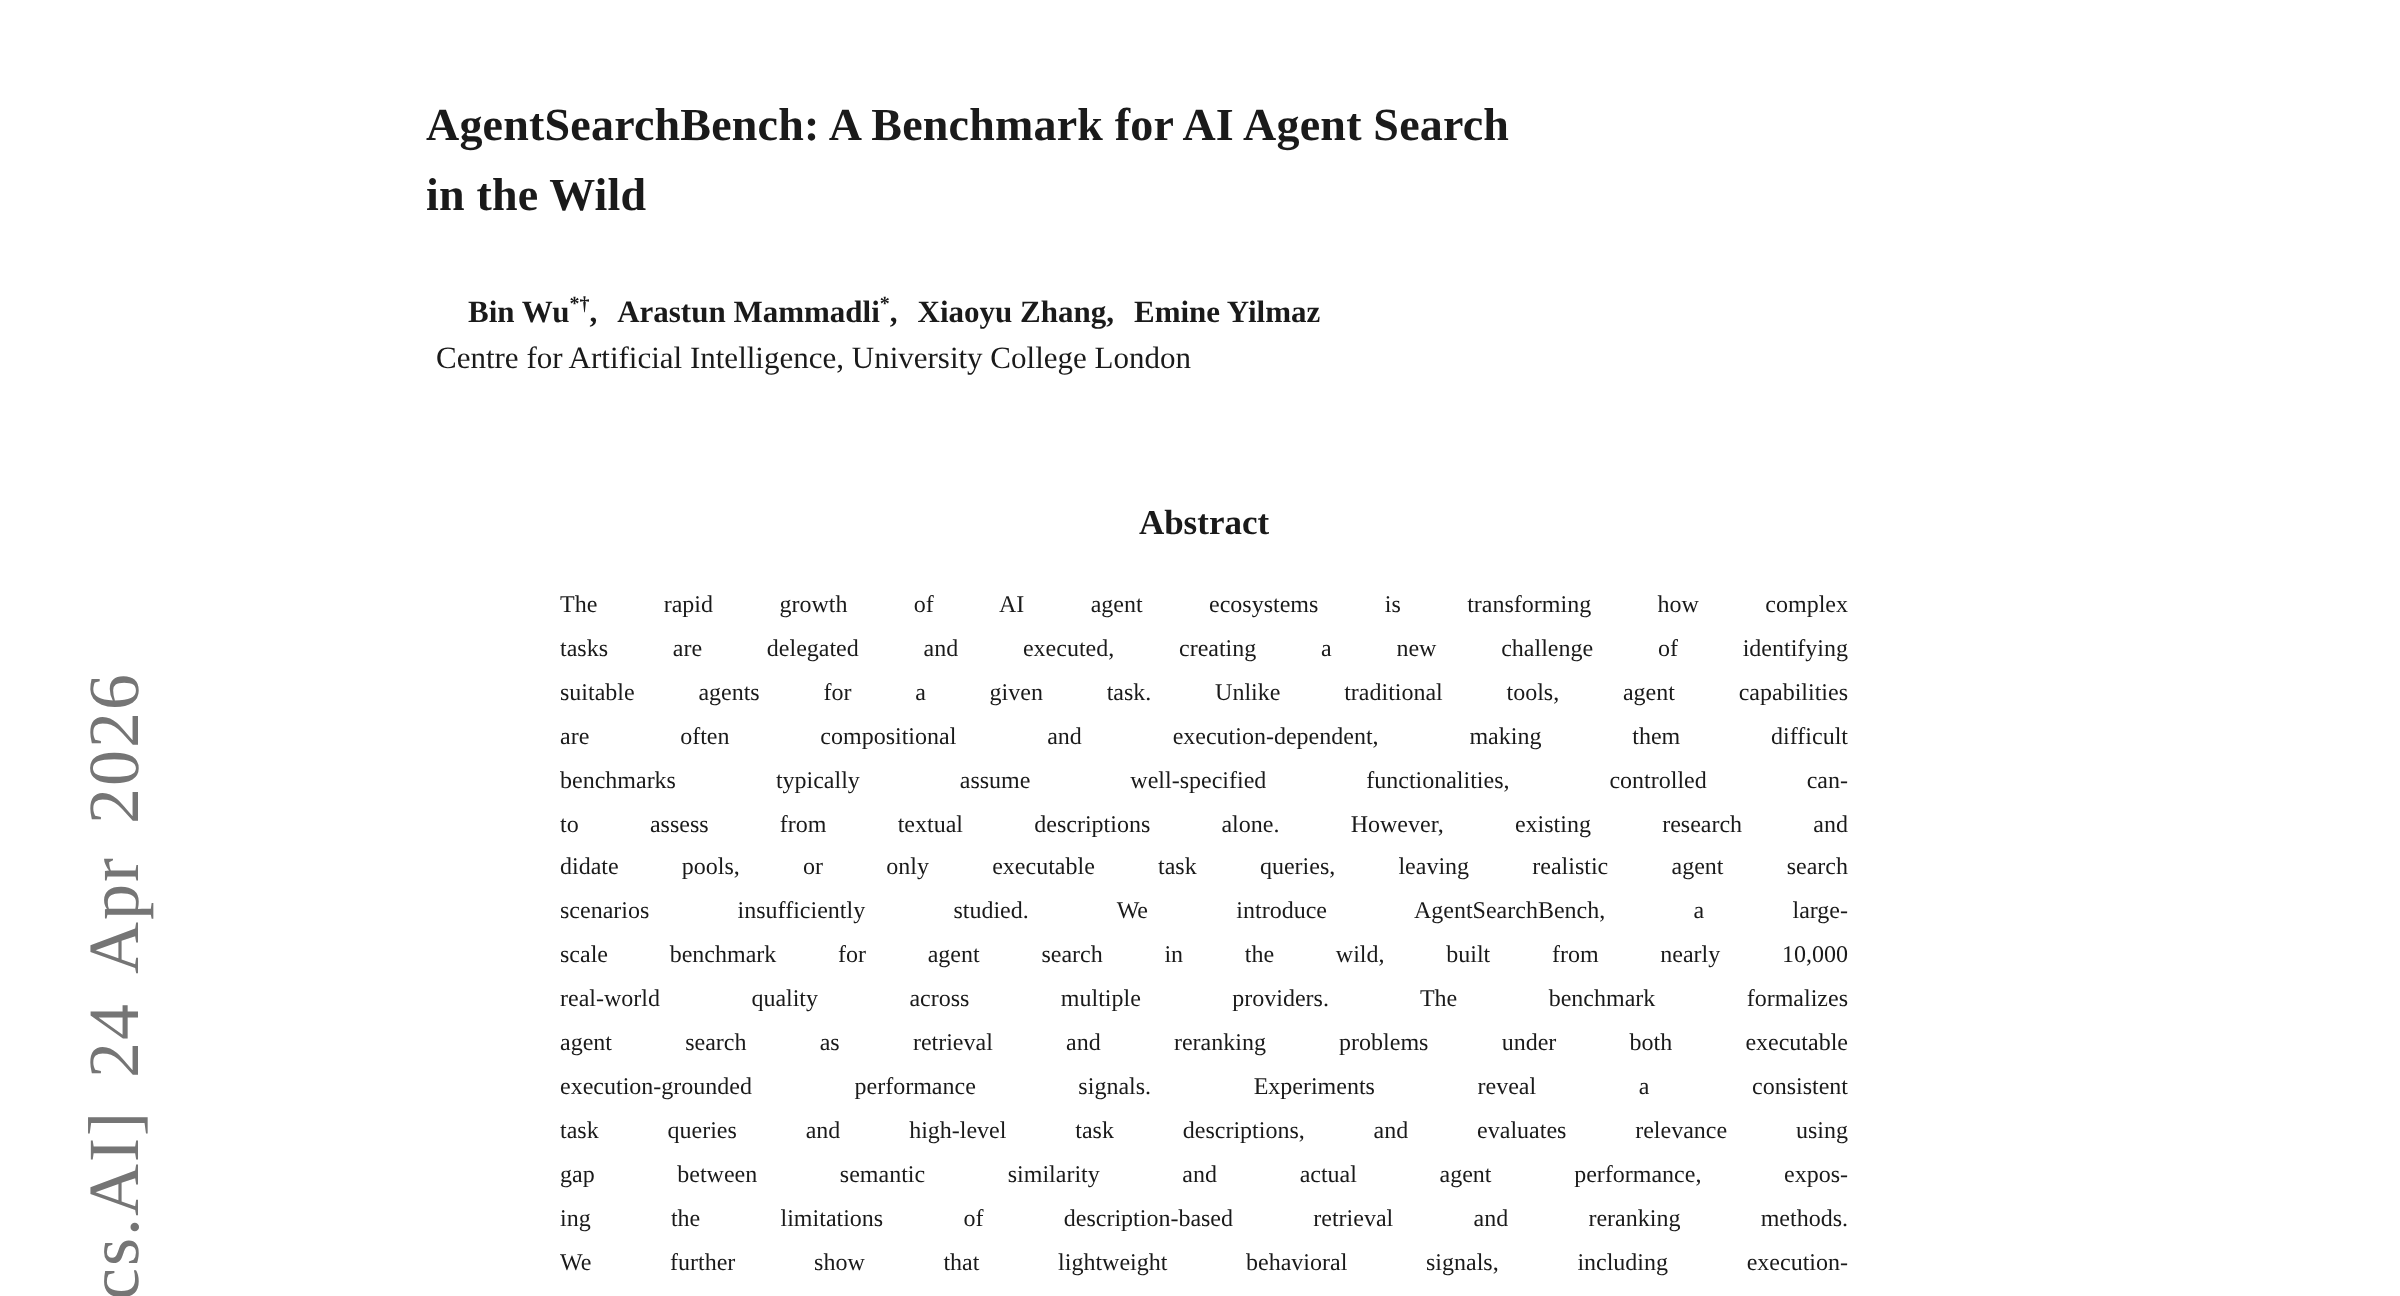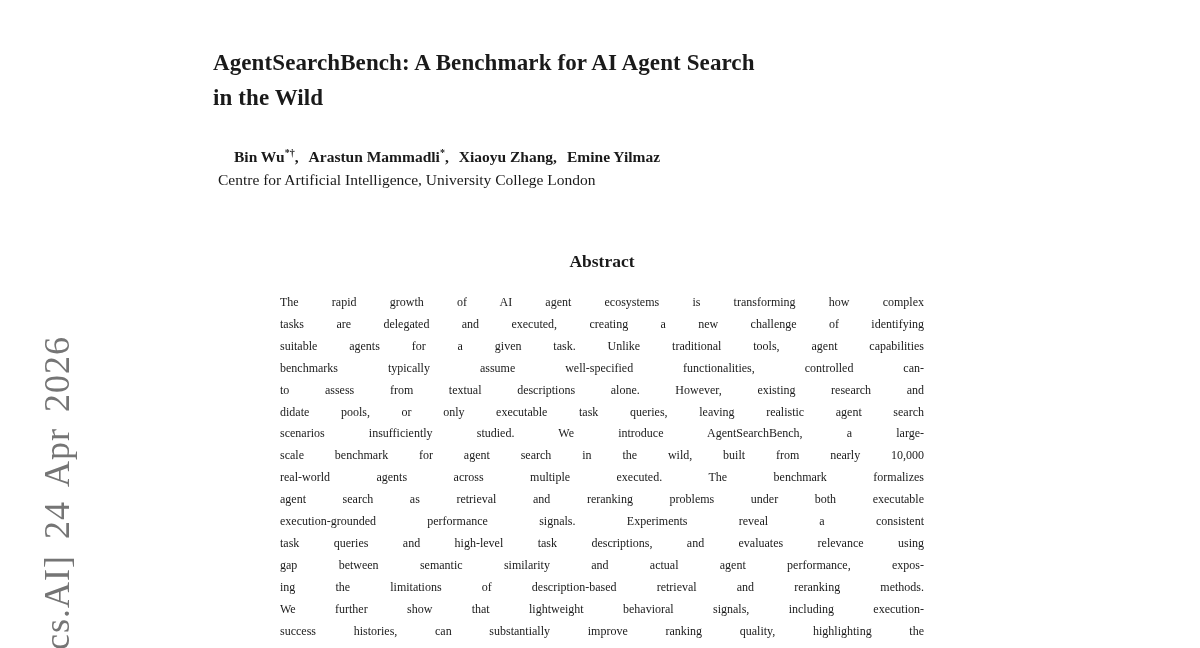--- a/index.html
+++ b/index.html
@@ -113,26 +113,27 @@
 
   <div class="affiliation">Centre for Artificial Intelligence, University College London</div>
 
   <div class="abstract-heading">Abstract</div>
 
   <div class="abstract-body">
 
   <div class="abs-line">The rapid growth of AI agent ecosystems is transforming how complex</div>
       <div class="abs-line">tasks are delegated and executed, creating a new challenge of identifying</div>
       <div class="abs-line">suitable agents for a given task. Unlike traditional tools, agent capabilities</div>
+      <div class="abs-line">are often compositional and execution-dependent, making them difficult</div>
       <div class="abs-line">benchmarks typically assume well-specified functionalities, controlled can-</div>
       <div class="abs-line">to assess from textual descriptions alone. However, existing research and</div>
       <div class="abs-line">didate pools, or only executable task queries, leaving realistic agent search</div>
       <div class="abs-line">scenarios insufficiently studied. We introduce AgentSearchBench, a large-</div>
       <div class="abs-line">scale benchmark for agent search in the wild, built from nearly 10,000</div>
-      <div class="abs-line">real-world agents across multiple executed. The benchmark formalizes</div>
+      <div class="abs-line">real-world quality across multiple providers. The benchmark formalizes</div>
       <div class="abs-line">agent search as retrieval and reranking problems under both executable</div>
       <div class="abs-line">execution-grounded performance signals. Experiments reveal a consistent</div>
       <div class="abs-line">task queries and high-level task descriptions, and evaluates relevance using</div>
       <div class="abs-line">gap between semantic similarity and actual agent performance, expos-</div>
       <div class="abs-line">ing the limitations of description-based retrieval and reranking methods.</div>
       <div class="abs-line">We further show that lightweight behavioral signals, including execution-</div>
       <div class="abs-line">success histories, can substantially improve ranking quality, highlighting the</div>
     </div>
 
 </div>

